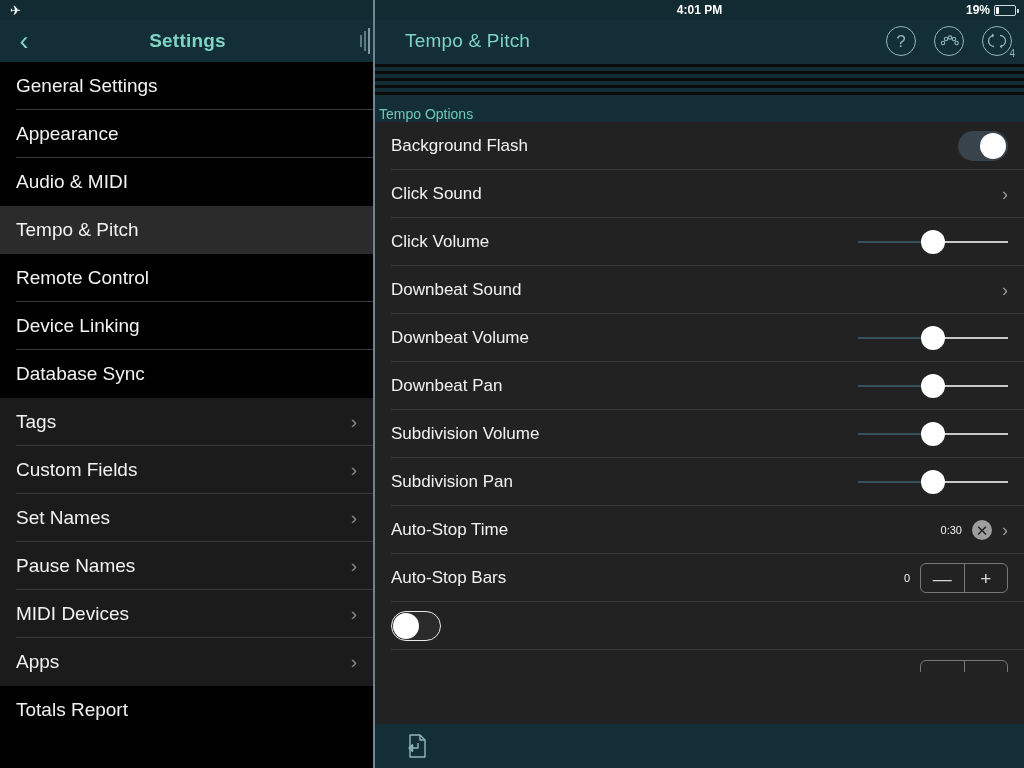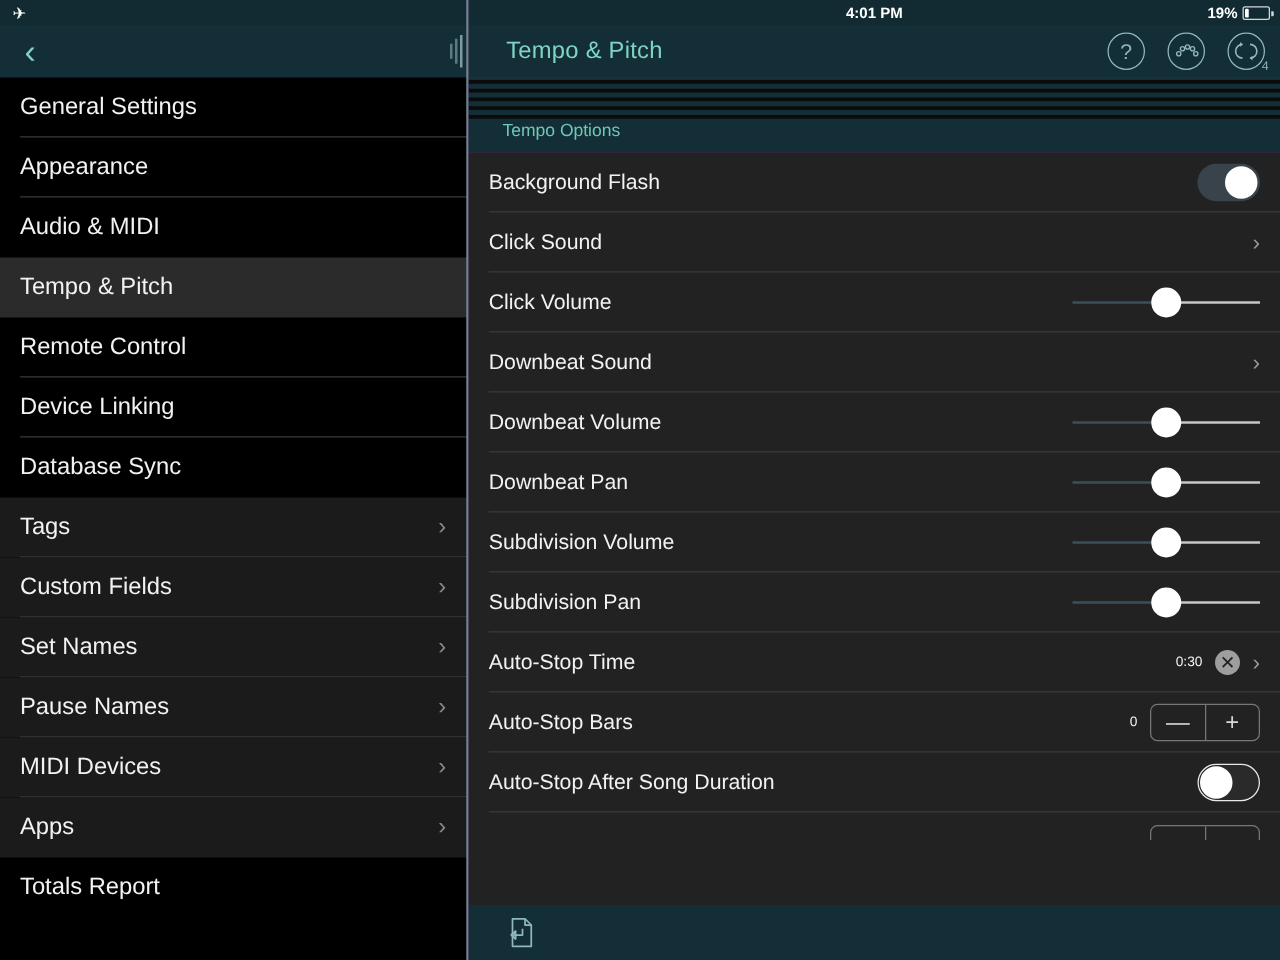--- a/index.html
+++ b/index.html
@@ -110,22 +110,22 @@
     position: absolute; right: -4px; bottom: -4px;
     color: #8fb7bd; font-size: 10px; line-height: 1;
   }
 
   .stripes { height: 34px; background: #132e36; position: relative; overflow: hidden; }
   .stripes i {
     position: absolute; left: 0; right: 0; height: 3px; background: #0b0b0b;
   }
 
   .section-header {
-    height: 26px; background: #132e36; display: flex; align-items: flex-start;
-    padding-left: 27px;
+    height: 26px; background: #132e36; display: flex; align-items: flex-end;
+    padding-left: 4px;
   }
   .section-header span { color: #6ec9b6; font-size: 14px; }
 
   .rows { flex: 1; background: #222222; overflow: hidden; position: relative; }
   .row {
     height: 48px; display: flex; align-items: center;
     padding: 0 16px 0 16px; position: relative;
     color: #f2f2f2; font-size: 17px;
   }
   .row .sep {
@@ -193,20 +193,21 @@
 <div class="screen">
 
   <div class="left-panel">
 
     <div class="left-status">
       <span class="airplane-icon">✈</span>
     </div>
 
     <div class="left-navbar">
       <div class="back-chevron">‹</div>
+      <div class="nav-title-left">Settings</div>
     </div>
 
     <div class="left-list">
       <div class="menu-item">
         <span class="label">General Settings</span>
         <span class="sep"></span>
       </div>
       <div class="menu-item">
         <span class="label">Appearance</span>
         <span class="sep"></span>
@@ -432,21 +433,20 @@
           <span class="value-text">0</span>
           <span class="stepper">
             <span class="seg minus">—</span>
             <span class="seg plus">+</span>
           </span>
         </span>
         <span class="sep"></span>
       </div>
 
       <div class="row">
-        <span class="row-label">Auto-Stop After Song Duration</span>
         <span class="row-right">
           <span class="toggle off">
             <span class="knob"></span>
           </span>
         </span>
         <span class="sep"></span>
       </div>
 
       <div class="row clipped">
         <span class="row-label"></span>

